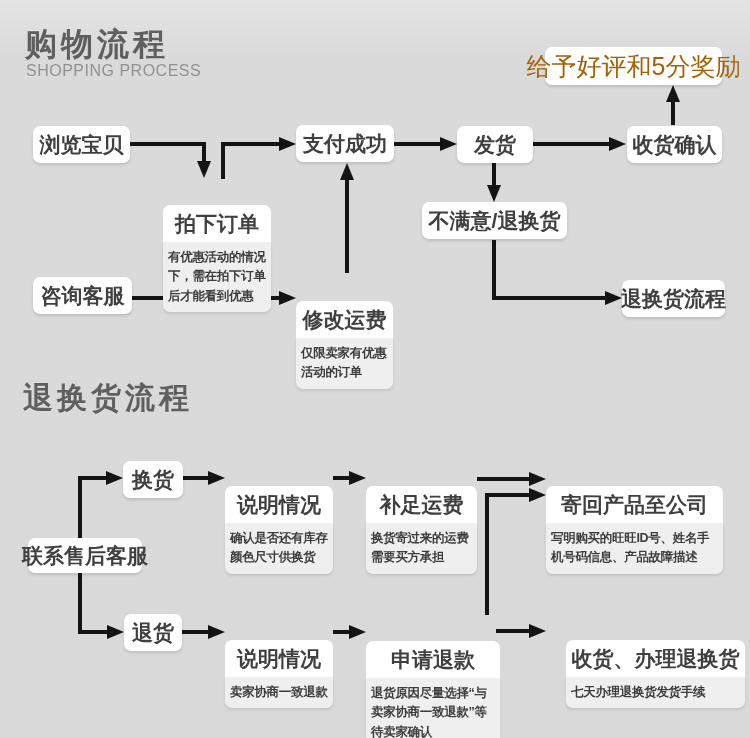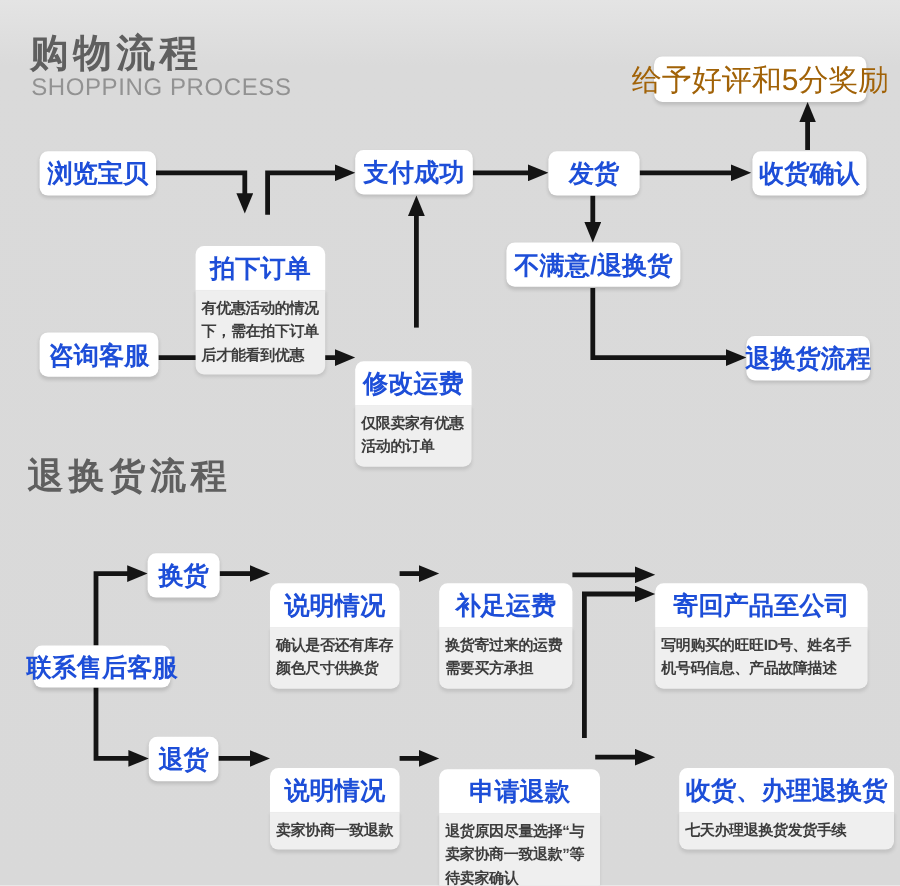--- a/index.html
+++ b/index.html
@@ -13,32 +13,32 @@
   .sec-title{
     position:absolute;
     color:#5f5f5f;
     font-weight:bold;
     letter-spacing:4px;
     line-height:1;
   }
   .sec-sub{
     position:absolute;
     color:#929292;
-    font-size:20px;
+    font-size:16px;
     letter-spacing:0.5px;
     line-height:1;
   }
   .arrows{position:absolute;left:0;top:0;pointer-events:none;}
   .node{position:absolute;display:flex;flex-direction:column;}
   .label{
     background:#ffffff;
     border-radius:7px;
     display:flex;align-items:center;justify-content:center;
     font-weight:bold;
-    color:#1d4ed8;
+    color:#404040;
     font-size:21px;
     height:37px;
     box-shadow:0 2px 3px rgba(0,0,0,.13);
     white-space:nowrap;
   }
   .node.has-note .label{border-radius:7px 7px 0 0;box-shadow:0 0 0 rgba(0,0,0,0);margin-top:26px;}
   .note{
     background:#efefef;
     border-radius:0 0 7px 7px;
     padding:6px 5px;

